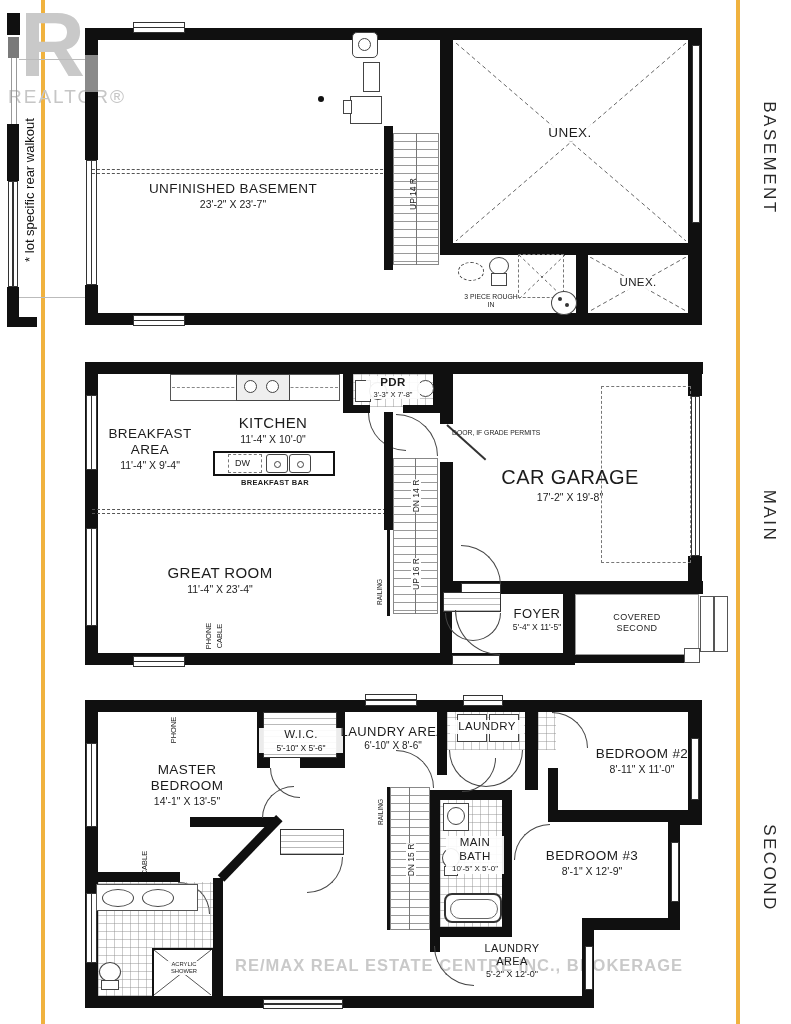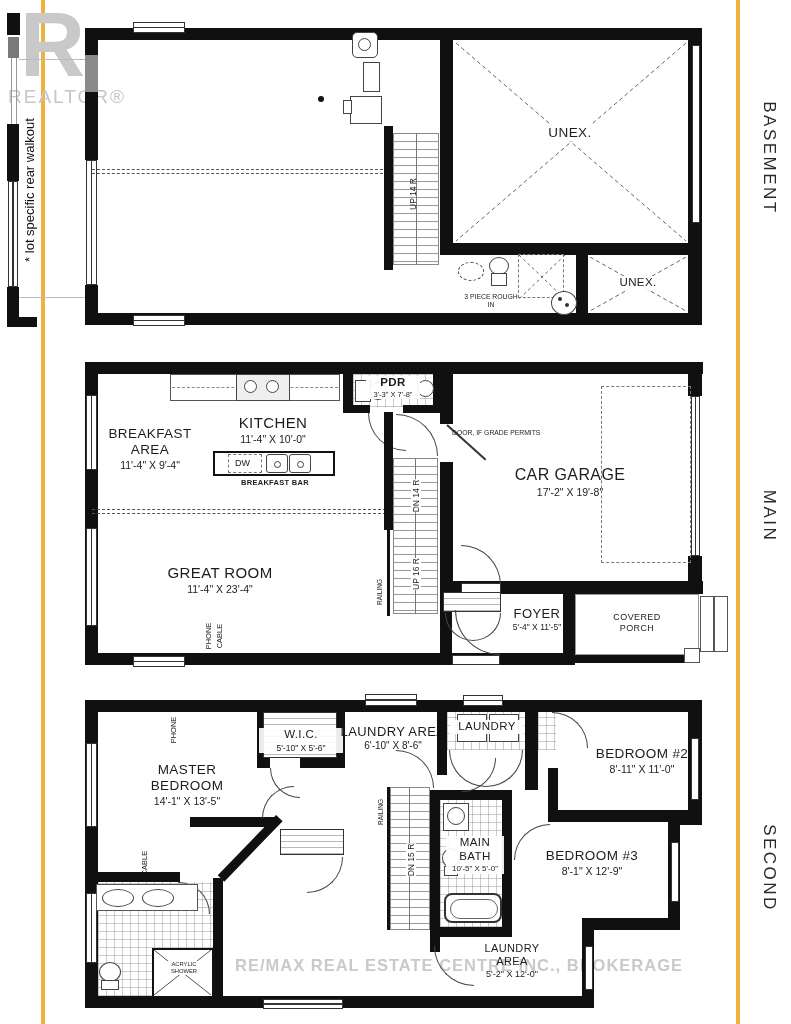--- a/index.html
+++ b/index.html
@@ -129,20 +129,24 @@
     <span>3 PIECE ROUGH IN</span>
   </div>
 
   <div class="fixture" style="left:352px;top:32px;width:26px;height:26px;border-radius:5px;"></div>
   <div class="oval" style="left:358px;top:38px;width:13px;height:13px;"></div>
   <div class="fixture" style="left:363px;top:62px;width:17px;height:30px;"></div>
   <div class="fixture" style="left:350px;top:96px;width:32px;height:28px;"></div>
   <div class="fixture" style="left:343px;top:100px;width:9px;height:14px;"></div>
   <div class="abs" style="left:318px;top:96px;width:6px;height:6px;background:#111;border-radius:50%;"></div>
 
+  <div class="label lg" style="left:133px;top:181px;width:200px;">
+    <span class="nm">UNFINISHED BASEMENT</span>
+    <span class="dm">23'-2" X 23'-7"</span>
+  </div>
 
   <div class="w" style="left:85px;top:362px;width:618px;height:12px;"></div>
   <div class="w" style="left:85px;top:362px;width:13px;height:303px;"></div>
   <div class="winv" style="left:86px;top:395px;width:11px;height:75px;"></div>
   <div class="winv" style="left:86px;top:528px;width:11px;height:98px;"></div>
   <div class="w" style="left:688px;top:362px;width:14px;height:34px;"></div>
   <div class="winv" style="left:691px;top:396px;width:9px;height:160px;"></div>
   <div class="w" style="left:688px;top:556px;width:14px;height:38px;"></div>
   <div class="w" style="left:85px;top:653px;width:490px;height:12px;"></div>
   <div class="winh" style="left:133px;top:656px;width:52px;height:11px;"></div>
@@ -206,42 +210,42 @@
   <div class="vtext ccw" style="left:379px;top:592px;font-size:6.5px;">RAILING</div>
 
   <div class="w" style="left:440px;top:362px;width:13px;height:62px;"></div>
   <div class="w" style="left:440px;top:462px;width:13px;height:121px;"></div>
   <div class="abs" style="left:447px;top:424px;width:52px;height:2px;background:#333;transform:rotate(42deg);transform-origin:0 50%;"></div>
   <div class="label tiny" style="left:452px;top:429px;width:92px;text-align:left;">
     <span>DOOR, IF GRADE PERMITS</span>
   </div>
   <div class="dashedbox" style="left:601px;top:386px;width:90px;height:177px;"></div>
   <div class="label lg" style="left:495px;top:466px;width:150px;">
-    <span class="nm" style="font-size:16px;">CAR GARAGE</span>
+    <span class="nm" style="font-size:20px;">CAR GARAGE</span>
     <span class="dm">17'-2" X 19'-8"</span>
   </div>
   <div class="w" style="left:440px;top:581px;width:263px;height:13px;"></div>
   <div class="abs" style="left:461px;top:583px;width:40px;height:11px;background:#fff;border:1px solid #333;box-sizing:border-box;"></div>
   <div class="arc arc-tr" style="left:461px;top:545px;width:40px;height:40px;"></div>
 
   <div class="w" style="left:440px;top:583px;width:12px;height:82px;"></div>
   <div class="w" style="left:563px;top:592px;width:12px;height:73px;"></div>
   <div class="shelf" style="left:443px;top:592px;width:58px;height:20px;"></div>
   <div class="arc arc-bl" style="left:445px;top:613px;width:28px;height:28px;"></div>
   <div class="arc arc-br" style="left:473px;top:613px;width:28px;height:28px;"></div>
   <div class="abs" style="left:452px;top:655px;width:48px;height:10px;background:#fff;border:1px solid #333;box-sizing:border-box;"></div>
   <div class="arc arc-bl" style="left:455px;top:610px;width:45px;height:45px;"></div>
   <div class="label" style="left:487px;top:606px;width:100px;">
     <span class="nm" style="font-size:13px;">FOYER</span>
     <span class="dm" style="font-size:8.5px;">5'-4" X 11'-5"</span>
   </div>
   <div class="abs" style="left:575px;top:594px;width:124px;height:61px;border:1px solid #999;box-sizing:border-box;"></div>
   <div class="w" style="left:575px;top:655px;width:125px;height:8px;"></div>
   <div class="label sm" style="left:598px;top:612px;width:78px;">
-    <span class="nm">COVERED PORCH</span>
+    <span class="nm">COVERED SECOND</span>
   </div>
   <div class="thin" style="left:700px;top:596px;width:14px;height:56px;"></div>
   <div class="thin" style="left:714px;top:596px;width:14px;height:56px;"></div>
   <div class="thin" style="left:684px;top:648px;width:16px;height:15px;"></div>
 
   <div class="w" style="left:85px;top:700px;width:615px;height:12px;"></div>
   <div class="winh" style="left:365px;top:694px;width:52px;height:12px;"></div>
   <div class="winh" style="left:463px;top:695px;width:40px;height:11px;"></div>
   <div class="w" style="left:85px;top:700px;width:13px;height:308px;"></div>
   <div class="winv" style="left:86px;top:743px;width:11px;height:84px;"></div>

